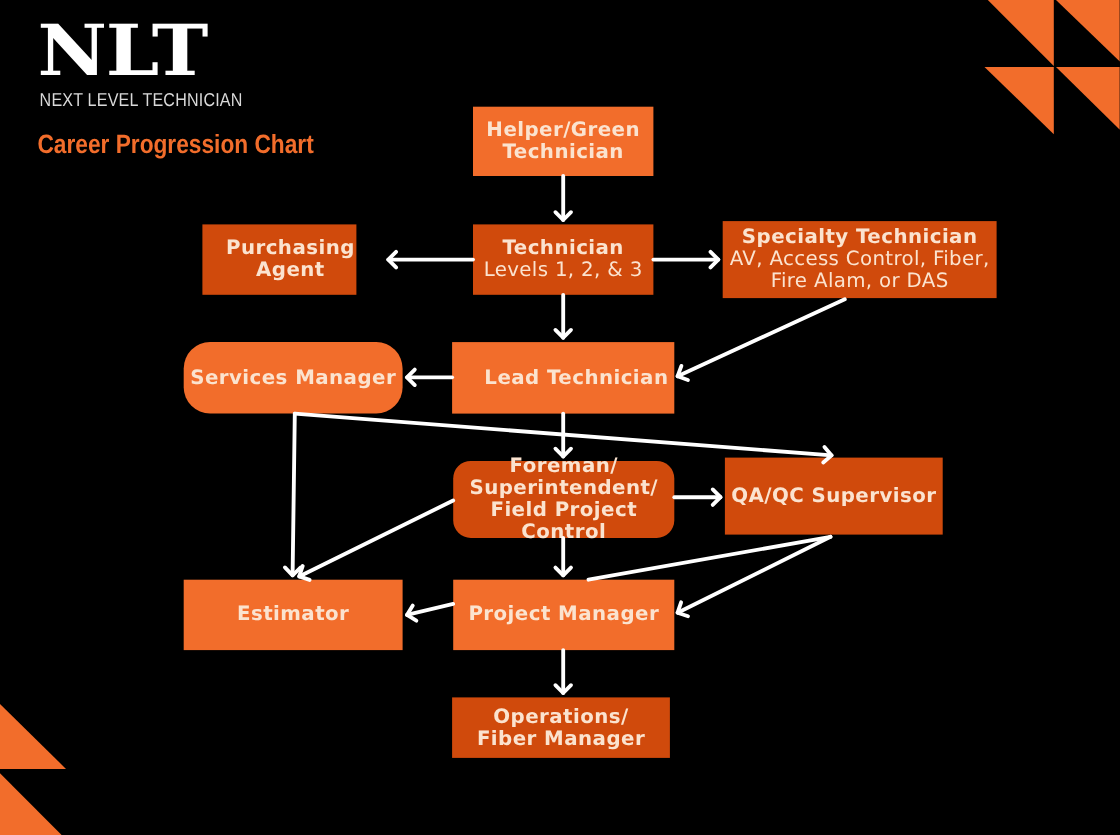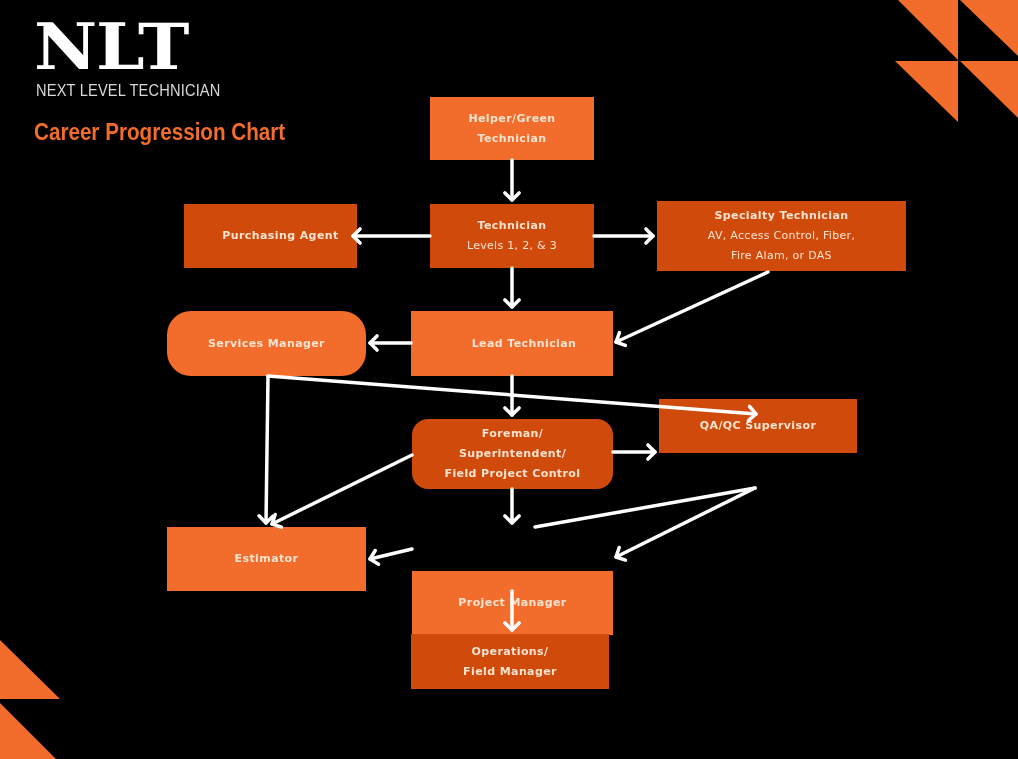--- a/index.html
+++ b/index.html
@@ -22,21 +22,21 @@
     }
     .title {
       position: absolute; left: 34px; top: 117px;
       color: #f26d2b; font-family: "Liberation Sans", sans-serif;
       font-weight: bold; font-size: 24px; line-height: 30px;
       transform: scaleX(0.86); transform-origin: left top;
     }
     .box {
       position: absolute; display: flex; flex-direction: column;
       align-items: center; justify-content: center; text-align: center;
-      color: #fbe3cf; font-size: 11px; line-height: 20px; box-sizing: border-box;
+      color: #fbe3cf; font-size: 18px; line-height: 20px; box-sizing: border-box;
     }
     .box.light { background: #f26d2b; }
     .box.dark { background: #d04a0c; }
     .box .t { font-weight: bold; letter-spacing: 0.4px; }
     .box .s { font-weight: normal; letter-spacing: 0.3px; }
     svg.overlay { position: absolute; left: 0; top: 0; }
   </style>
 </head>
 <body>
 
@@ -56,21 +56,21 @@
 <div class="box light" style="left:430px;top:97px;width:164px;height:63px;">
   <span class="t">Helper/Green</span>
   <span class="t">Technician</span>
 </div>
 
 <div class="box dark" style="left:430px;top:204px;width:164px;height:64px;">
   <span class="t">Technician</span>
   <span class="s">Levels 1, 2, &amp; 3</span>
 </div>
 
-<div class="box dark" style="left:184px;top:204px;width:173px;height:64px;padding-left:20px;">
+<div class="box dark" style="left:184px;top:204px;width:140px;height:64px;padding-left:20px;">
   <span class="t">Purchasing Agent</span>
 </div>
 
 <div class="box dark" style="left:657px;top:201px;width:249px;height:70px;justify-content:center;">
   <span class="t">Specialty Technician</span>
   <span class="s">AV, Access Control, Fiber,</span>
   <span class="s">Fire Alam, or DAS</span>
 </div>
 
 <div class="box light" style="left:167px;top:311px;width:199px;height:65px;border-radius:24px;">
@@ -80,35 +80,35 @@
 <div class="box light" style="left:411px;top:311px;width:202px;height:65px;padding-left:24px;">
   <span class="t">Lead Technician</span>
 </div>
 
 <div class="box dark" style="left:412px;top:419px;width:201px;height:70px;border-radius:16px;">
   <span class="t">Foreman/</span>
   <span class="t">Superintendent/</span>
   <span class="t">Field Project Control</span>
 </div>
 
-<div class="box dark" style="left:659px;top:399px;width:198px;height:54px;">
+<div class="box dark" style="left:659px;top:416px;width:198px;height:70px;">
   <span class="t">QA/QC Supervisor</span>
 </div>
 
 <div class="box light" style="left:167px;top:527px;width:199px;height:64px;">
   <span class="t">Estimator</span>
 </div>
 
-<div class="box light" style="left:412px;top:527px;width:201px;height:64px;margin-top:44px;">
+<div class="box light" style="left:412px;top:527px;width:201px;height:64px;">
   <span class="t">Project Manager</span>
 </div>
 
 <div class="box dark" style="left:411px;top:634px;width:198px;height:55px;">
   <span class="t">Operations/</span>
-  <span class="t">Field Manager</span>
+  <span class="t">Fiber Manager</span>
 </div>
 
 <svg class="overlay" id="connectors" width="1018" height="759">
     <g>
       <line x1="512" y1="160" x2="512" y2="200" stroke="#ffffff" stroke-width="3.5" stroke-linecap="round"></line>
       <polyline points="504.9289321881345,192.92893218813452 512,200 519.0710678118654,192.92893218813452" fill="none" stroke="#ffffff" stroke-width="3.5" stroke-linecap="round" stroke-linejoin="round"></polyline>
     </g>
     <g>
       <line x1="430" y1="236" x2="353" y2="236" stroke="#ffffff" stroke-width="3.5" stroke-linecap="round"></line>
       <polyline points="360.0710678118655,228.92893218813452 353,236 360.0710678118655,243.07106781186548" fill="none" stroke="#ffffff" stroke-width="3.5" stroke-linecap="round" stroke-linejoin="round"></polyline>

